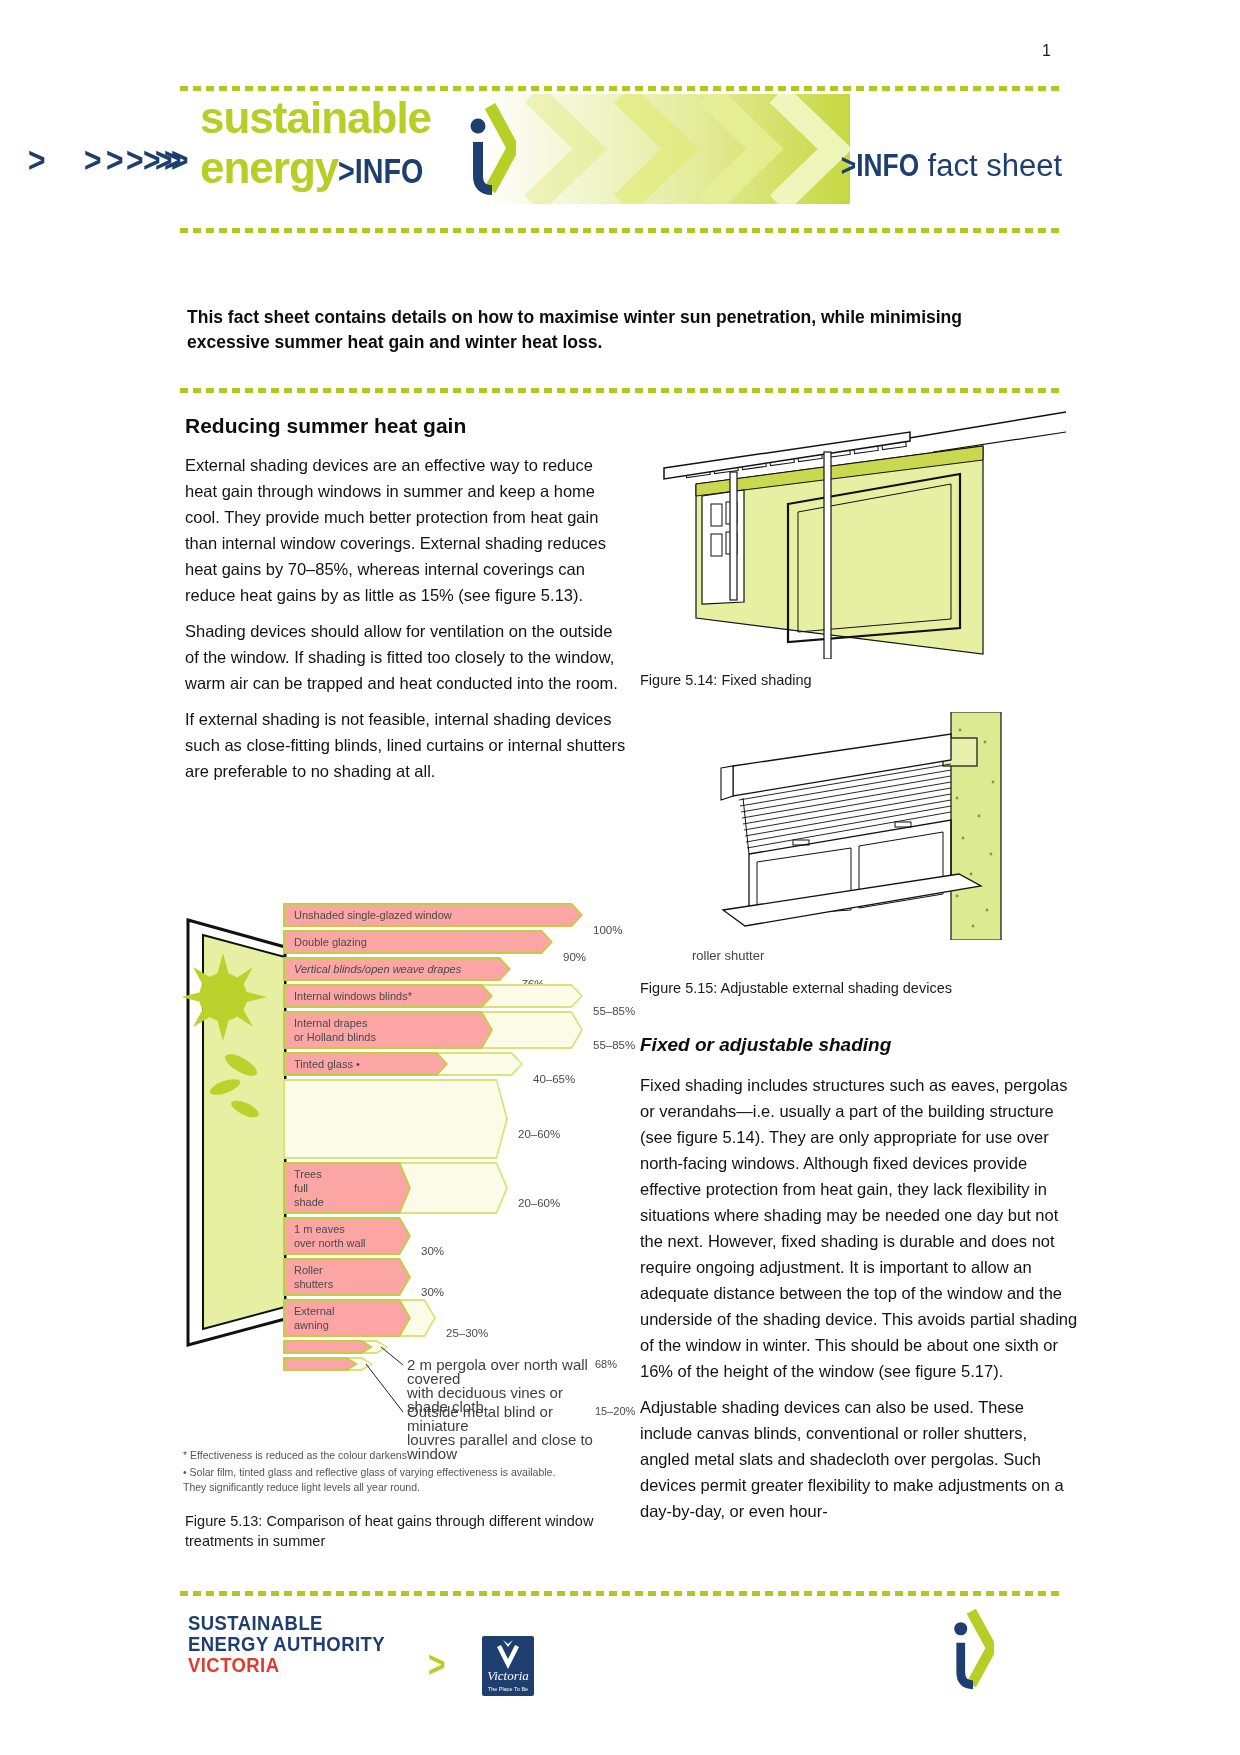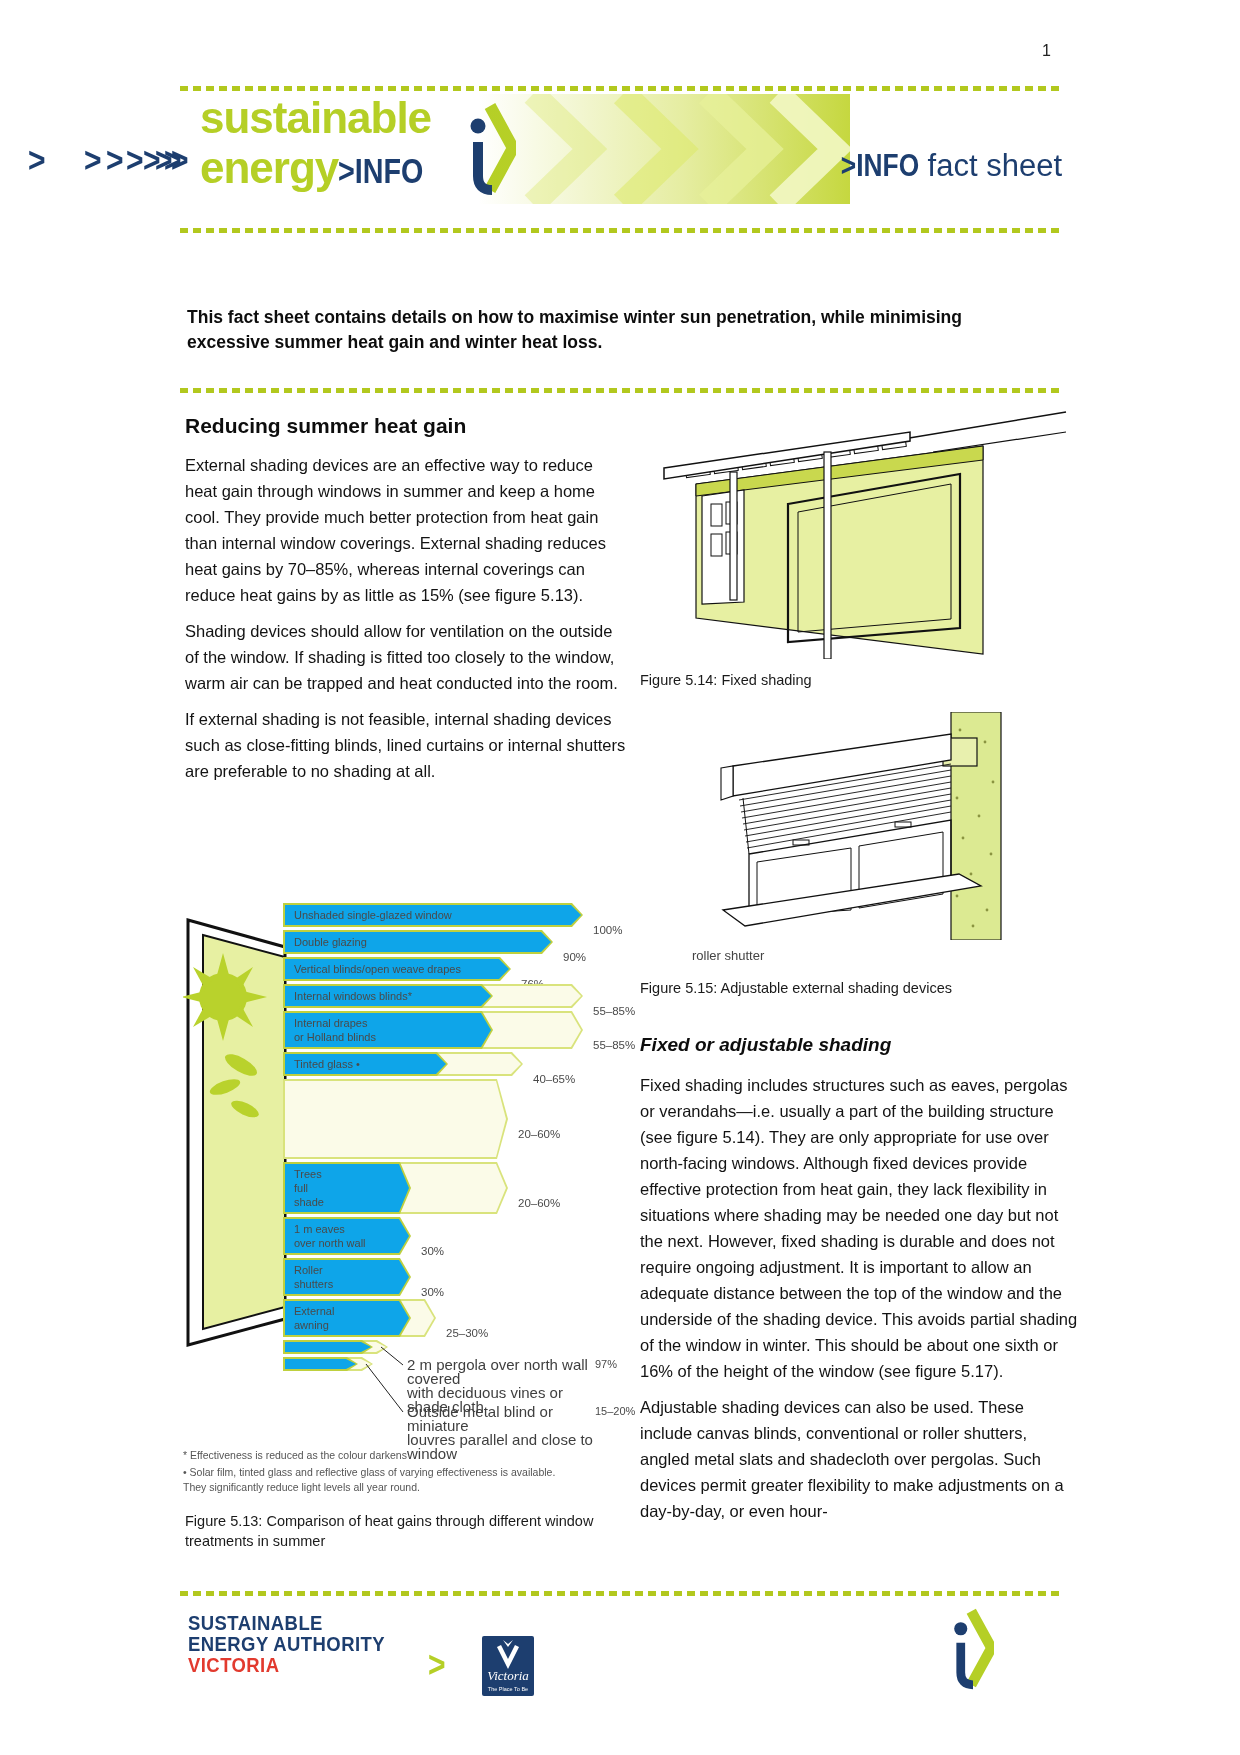--- a/index.html
+++ b/index.html
@@ -44,21 +44,21 @@
   .figlabel{position:absolute;font-size:13px;color:#444;}
 
   
   #chart{position:absolute;left:183px;top:903px;width:465px;height:665px;}
   #chart-rows{position:absolute;left:100px;top:0;width:360px;height:545px;}
   .crow{position:absolute;left:0;width:360px;}
   .chev{position:absolute;top:0;height:100%;left:0;
         clip-path:polygon(0 0,calc(100% - 11px) 0,100% 50%,calc(100% - 11px) 100%,0 100%);}
   .chev .in{position:absolute;inset:2px;display:flex;align-items:center;
         clip-path:polygon(0 0,calc(100% - 10px) 0,100% 50%,calc(100% - 10px) 100%,0 100%);}
-  .chev.dark{background:#bfd03e;}  .chev.dark .in{background:#0ea5e9;align-items:center;}
+  .chev.dark{background:#bfd03e;}  .chev.dark .in{background:#fca5a5;align-items:center;}
   .chev.lite{background:#d9e37c;}  .chev.lite .in{background:#fbfbe8;}
   .clab{padding-left:9px;font-size:11px;line-height:14px;color:#4a4a4a;}
   .cval{position:absolute;top:50%;transform:translateY(-50%);font-size:11.5px;color:#4a4a4a;white-space:nowrap;margin-top:15px;}
   .extlab{position:absolute;font-size:15px;line-height:14px;color:#3f3f3f;width:190px;}
   .extval{position:absolute;font-size:11px;color:#4a4a4a;white-space:nowrap;}
   #leaders{position:absolute;left:0;top:0;pointer-events:none;}
   .footnotes{position:absolute;left:0;top:545px;font-size:10.5px;line-height:15px;color:#555;white-space:pre-line;}
   .footnotes div{margin-bottom:2px;}
 
   
@@ -161,21 +161,21 @@
           <span class="cval" data-interactable="false" style="left: 310px;">100%</span>
         </div>
         <div class="crow" data-interactable="false" style="top: 27px; height: 24px;">
           <div class="chev dark" data-interactable="false" style="width: 270px; text-decoration: underline;">
             <div class="in">
               <span class="clab" data-interactable="false">Double glazing</span>
             </div>
           </div>
           <span class="cval" data-interactable="false" style="left: 280px;">90%</span>
         </div>
-        <div class="crow" data-interactable="false" style="top: 54px; height: 24px;">
+        <div class="crow" data-interactable="false" style="top: 54px; height: 24px; font-style: italic;">
           <div class="chev dark" data-interactable="false" style="width: 228px;">
             <div class="in">
               <span class="clab" data-interactable="false">Vertical blinds/open weave drapes</span>
             </div>
           </div>
           <span class="cval" data-interactable="false" style="left: 238px;">76%</span>
         </div>
         <div class="crow" data-interactable="false" style="top: 81px; height: 24px;">
           <div class="chev lite" data-interactable="false" style="width: 300px;">
             <div class="in"></div>
@@ -247,21 +247,21 @@
             <div class="in"></div>
           </div>
           <div class="chev dark" data-interactable="false" style="width: 128px;">
             <div class="in">
               <span class="clab" data-interactable="false">External<br>awning</span>
             </div>
           </div>
           <span class="cval" data-interactable="false" style="left: 163px;">25–30%</span>
         </div>
         <div class="extlab" data-interactable="false" style="left: 124px; top: 455px;">2 m pergola over north wall covered<br>with deciduous vines or shade cloth</div>
-        <span class="extval" data-interactable="false" style="left: 312px; top: 455px;">97%</span>
+        <span class="extval" data-interactable="false" style="left: 312px; top: 455px;">68%</span>
         <div class="crow" data-interactable="false" style="top: 437px; height: 14px;">
           <div class="chev lite" data-interactable="false" style="width: 105px;">
             <div class="in"></div>
           </div>
           <div class="chev dark" data-interactable="false" style="width: 90px;">
             <div class="in"></div>
           </div>
         </div>
         <div class="extlab" data-interactable="false" style="left: 124px; top: 502px;">Outside metal blind or miniature<br>louvres parallel and close to window</div>
         <span class="extval" data-interactable="false" style="left: 312px; top: 502px;">15–20%</span>

